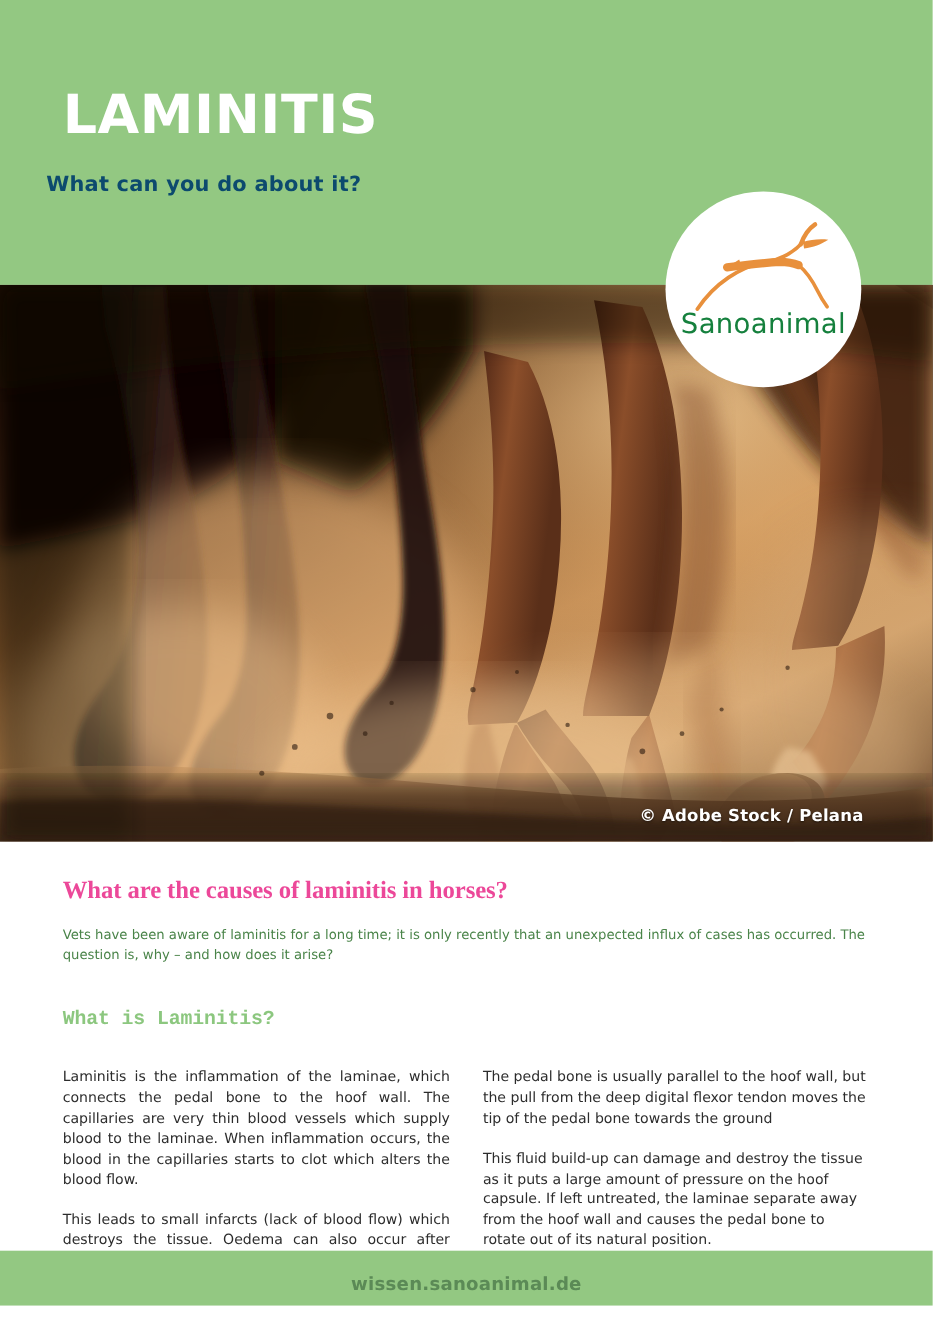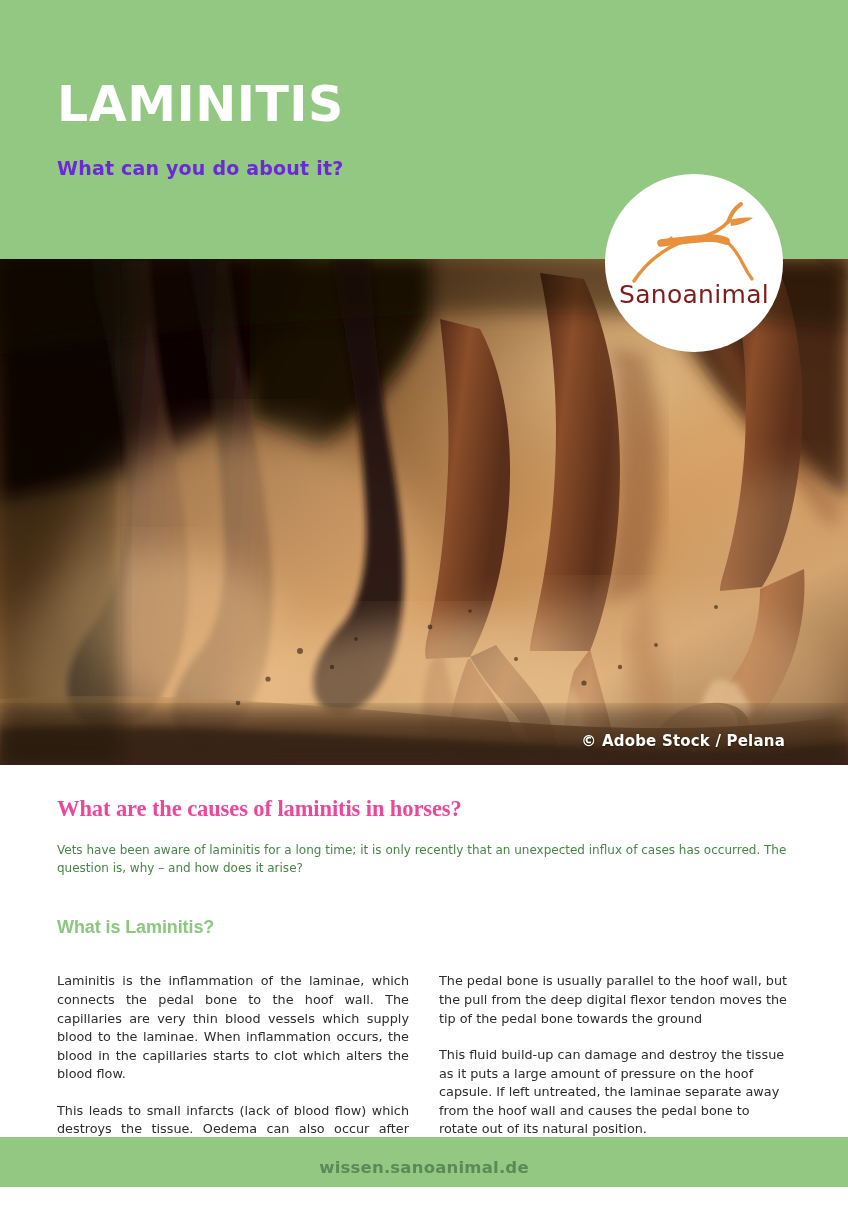--- a/index.html
+++ b/index.html
@@ -37,28 +37,28 @@
     margin: 0;
     font-family: "DejaVu Sans", sans-serif;
     font-size: 49px;
     font-weight: 700;
     letter-spacing: 0.5px;
     color: #ffffff;
     line-height: 1;
   }
   .subtitle {
     position: absolute;
-    left: 57px;
+    left: 42px;
     top: 159px;
     margin: 0;
     font-family: "DejaVu Sans", sans-serif;
     font-size: 19px;
     font-weight: 700;
     letter-spacing: 0.2px;
-    color: #6d28d9;
+    color: #0c4a6e;
     line-height: 1;
   }
 
   
   .logo-badge {
     position: absolute;
     left: 605px;
     top: 174px;
     width: 178px;
     height: 178px;
@@ -76,21 +76,21 @@
   }
   .logo-word {
     position: absolute;
     left: 0;
     top: 106px;
     width: 178px;
     text-align: center;
     font-family: "DejaVu Sans", sans-serif;
     font-size: 25px;
     font-weight: 400;
-    color: #7f1d1d;
+    color: #15803d;
     letter-spacing: 0.3px;
   }
 
   
   .photo {
     position: absolute;
     left: 0;
     top: 259px;
     width: 848px;
     height: 506px;
@@ -131,21 +131,21 @@
     margin: 19px 12px 0 0;
     width: 732px;
     font-family: "DejaVu Sans", sans-serif;
     font-size: 12px;
     font-weight: 400;
     color: #4a8449;
     line-height: 1.52;
   }
   .h-sub {
     margin: 40px 0 0 0;
-    font-family: Liberation Sans, sans-serif;
+    font-family: Liberation Mono, monospace;
     font-size: 18px;
     font-weight: 700;
     color: #8cc77f;
     letter-spacing: -0.1px;
   }
   .cols {
     margin-top: 34px;
     display: flex;
     gap: 30px;
   }

